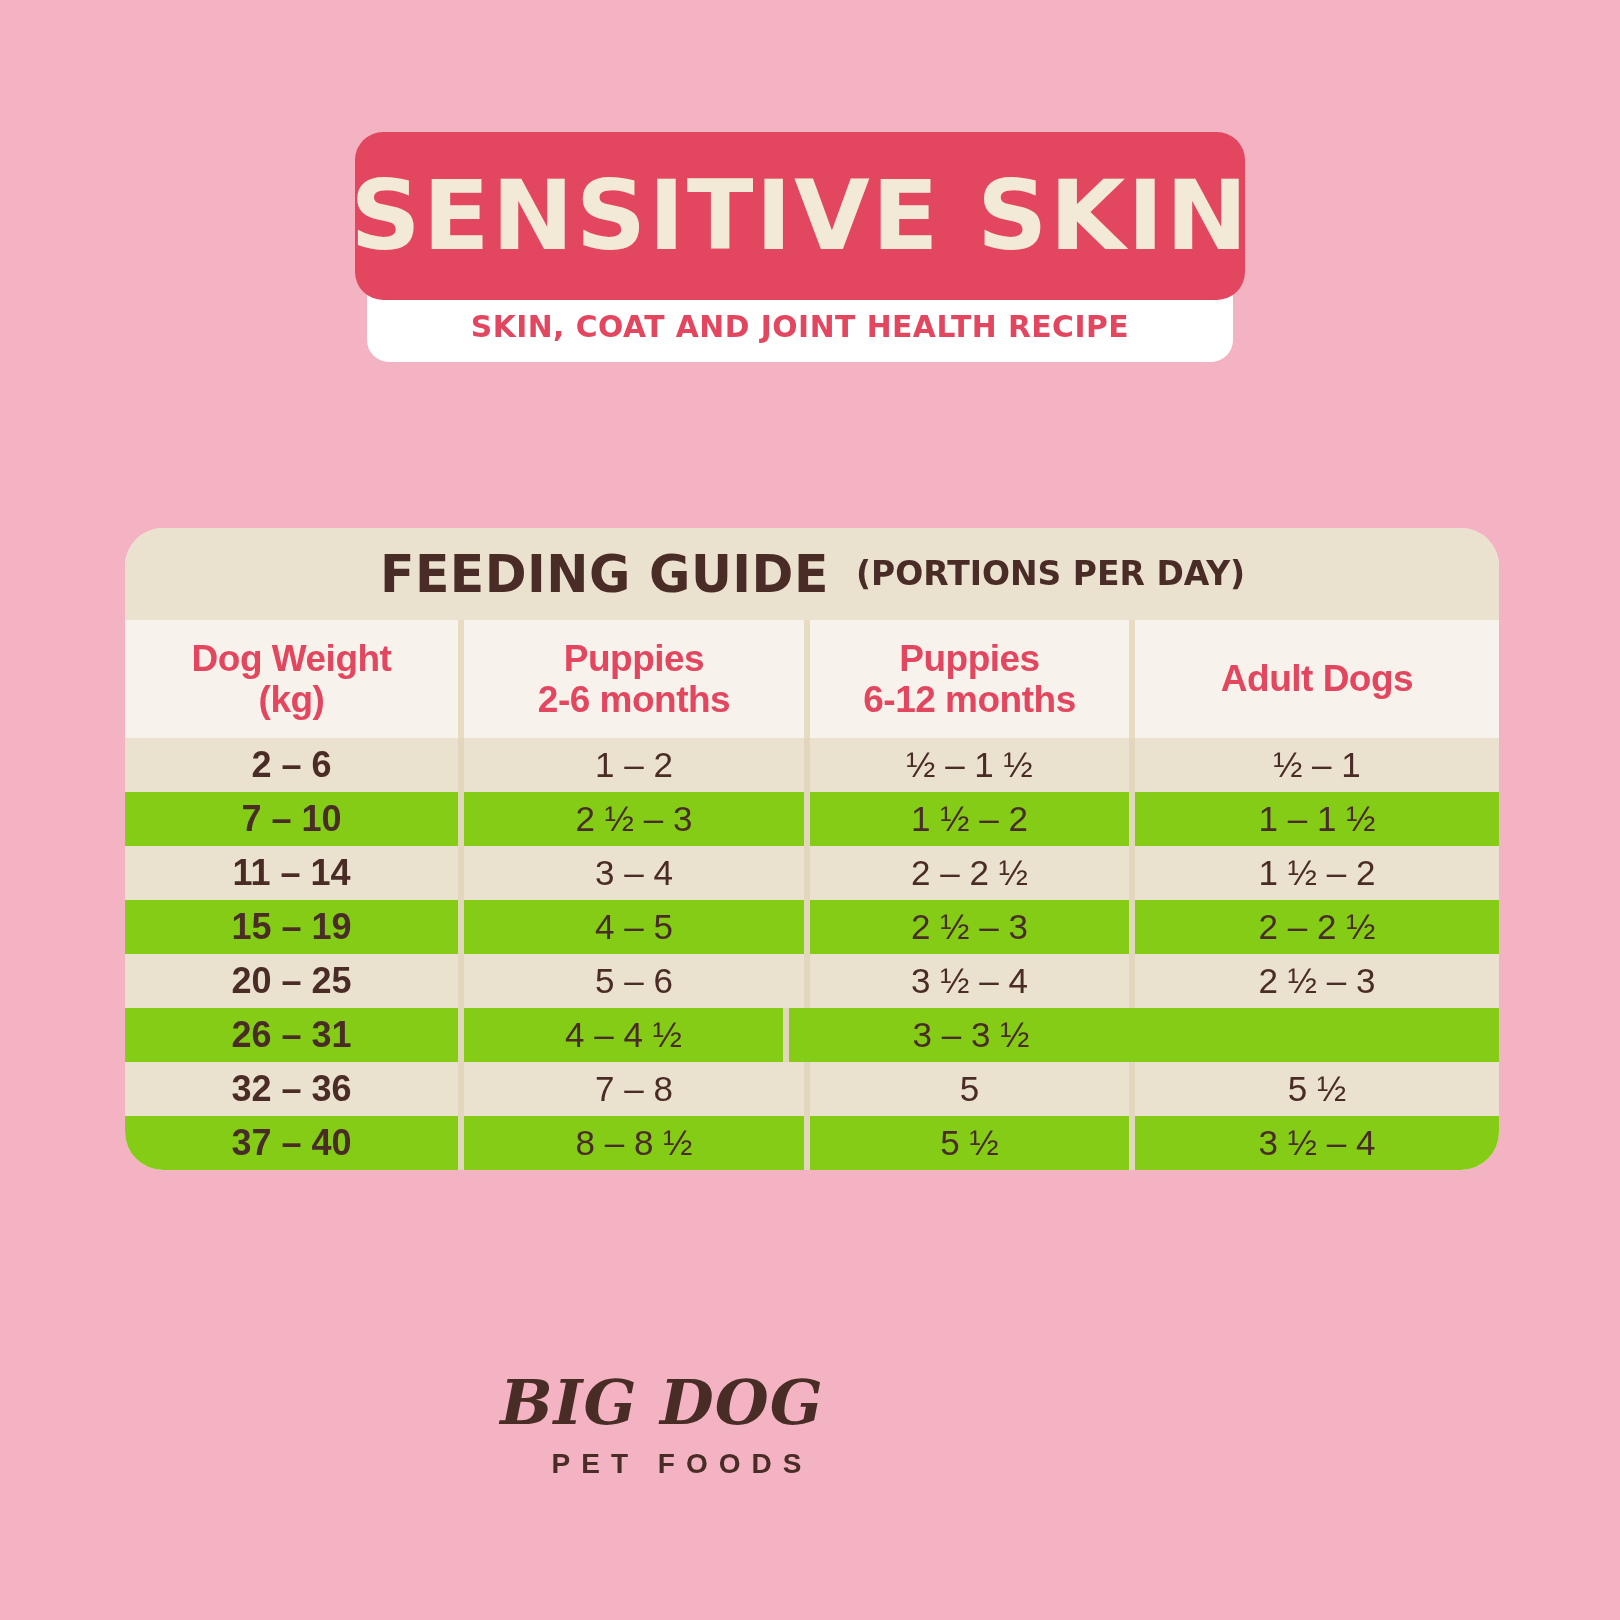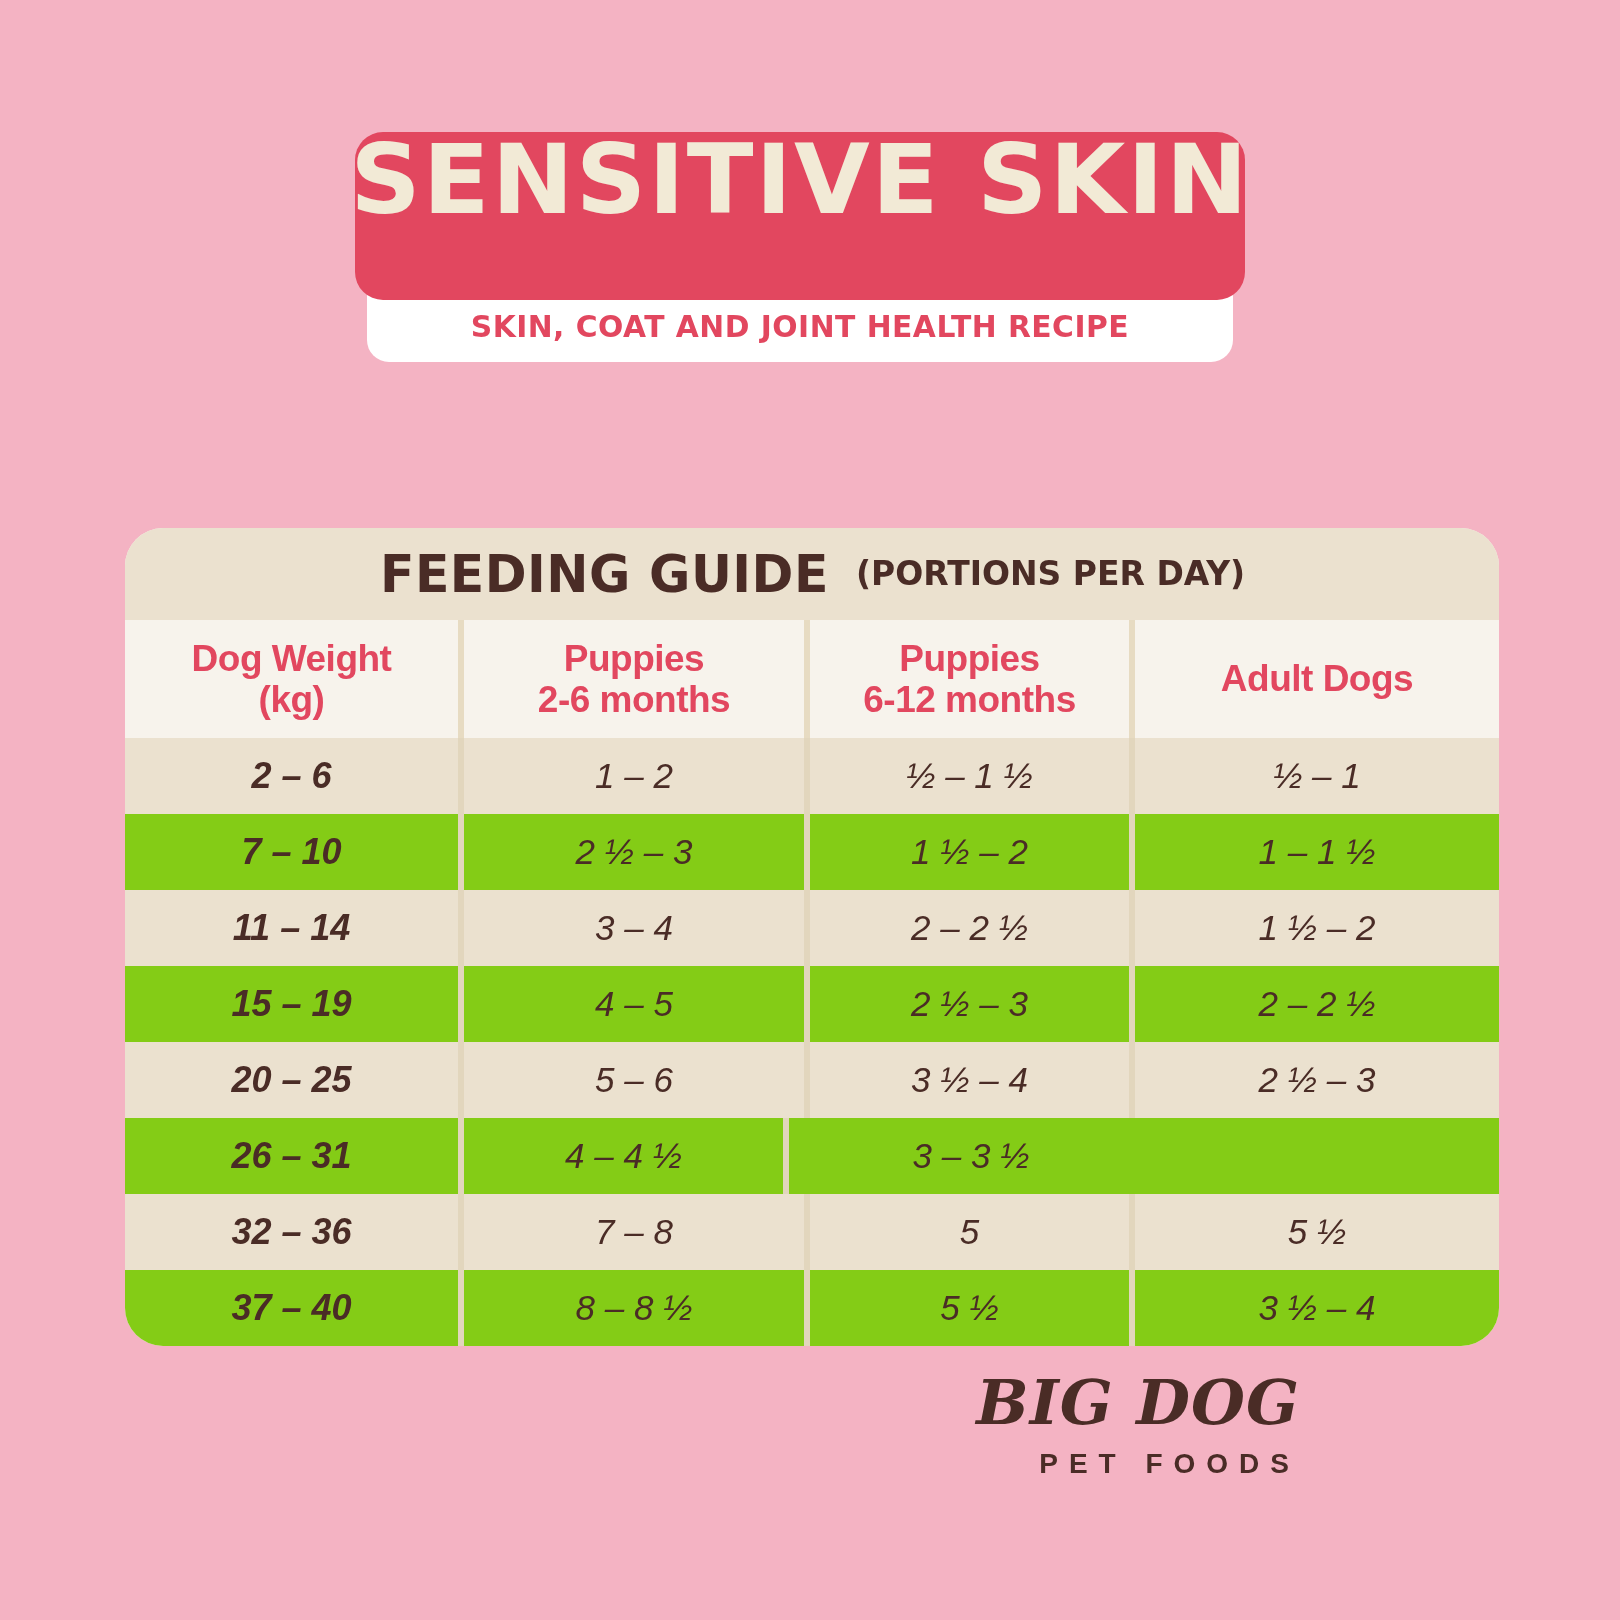--- a/index.html
+++ b/index.html
@@ -20,21 +20,21 @@
     position: absolute;
     left: 355px;
     top: 132px;
     width: 890px;
   }
   #title-banner {
     background: #E2475F;
     border-radius: 28px;
     height: 168px;
     display: flex;
-    align-items: flex-start;
+    align-items: center;
     justify-content: center;
     position: relative;
     z-index: 2;
   }
   #title-banner-text {
     color: #F2EAD6;
     font-family: "DejaVu Sans", sans-serif;
     font-weight: bold;
     font-size: 96px;
     letter-spacing: 2px;
@@ -122,21 +122,21 @@
   #header-row .tcell { border-right-color: #E7DBC2; }
   .hlabel {
     color: #E2475F;
     font-family: "Liberation Sans", sans-serif;
     font-weight: bold;
     font-size: 37px;
     line-height: 1.12;
     letter-spacing: -0.5px;
   }
 
-  .drow { height: 76px; font-style: italic; }
+  .drow { height: 54px; }
   .drow.odd { background: #EBE1CF; }
   .drow.even { background: #84cc16; }
   .drow .tcell { border-right-color: #E2D6BD; }
 
   .wcell {
     color: #4A2C26;
     font-family: "Liberation Sans", sans-serif;
     font-weight: bold;
     font-size: 36px;
     letter-spacing: 0px;
@@ -145,24 +145,24 @@
     color: #4A2C26;
     font-family: "Liberation Sans", sans-serif;
     font-weight: normal;
     font-size: 35px;
     letter-spacing: 0px;
   }
 
   
   #footer-logo {
     position: absolute;
-    left: 8px;
+    left: 16px;
     top: 1372px;
     width: 1292px;
-    text-align: right;
+    text-align: center;
   }
   #logo-wordmark {
     color: #4A2C26;
     font-family: "DejaVu Serif", serif;
     font-weight: bold;
     font-style: italic;
     font-size: 62px;
     letter-spacing: 1px;
     line-height: 1;
   }

